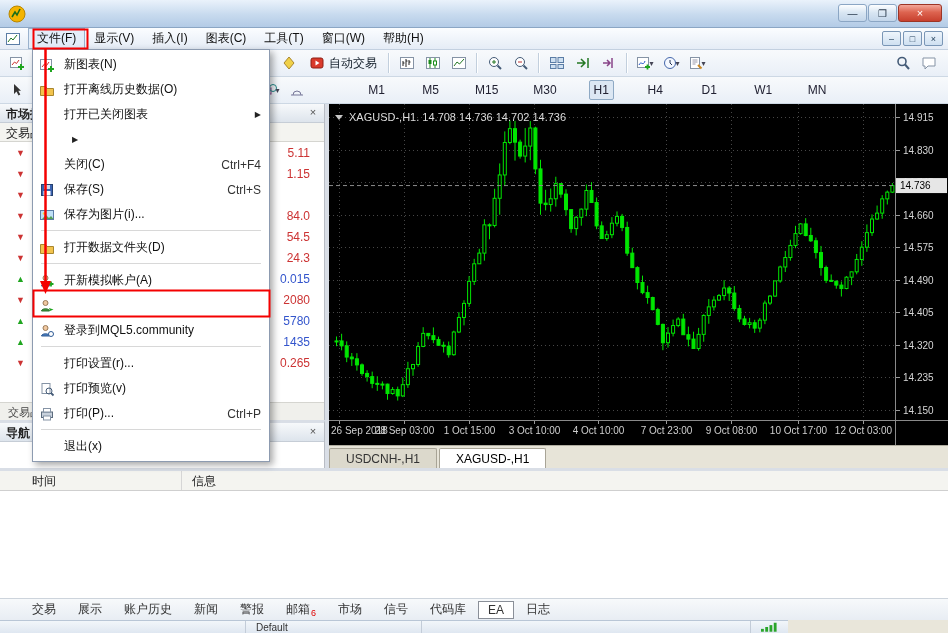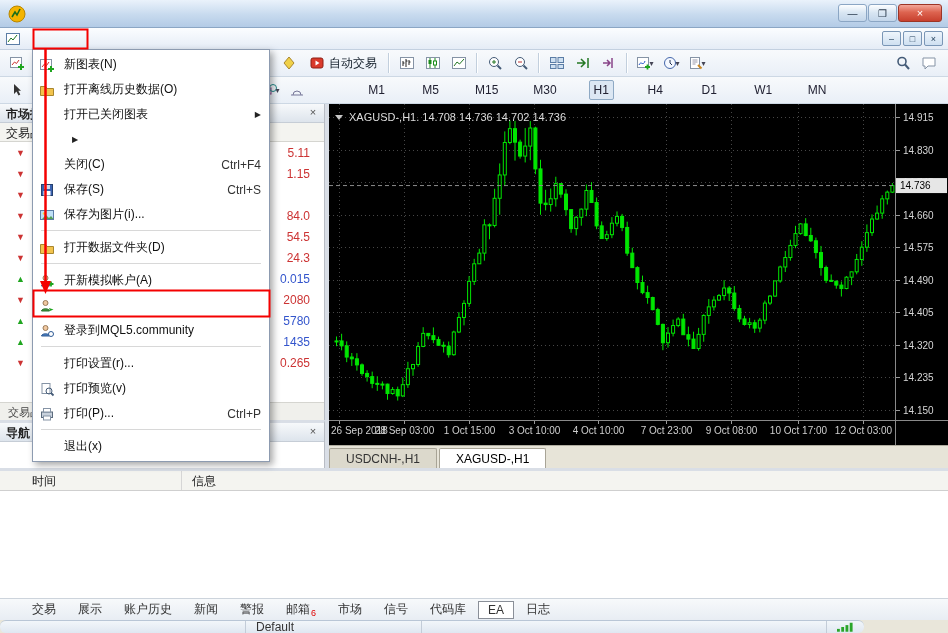--- a/index.html
+++ b/index.html
@@ -64,21 +64,21 @@
   .th-c1{width:182px;padding:2px 6px 2px 32px;border-right:1px solid #d6d6d6;box-sizing:border-box;}
   .th-c2{flex:1;padding:2px 10px;}
   .term-body{height:108px;background:#fff;}
 
   #terminal-tabs{position:absolute;left:0;top:598px;width:948px;height:22px;background:linear-gradient(#f7f9fb,#e8edf3);border-top:1px solid #cdd4dc;display:flex;align-items:center;padding-left:22px;box-sizing:border-box;gap:2px;}
   .term-tab{padding:2px 10px;color:#333;white-space:nowrap;}
   .term-tab.active{background:#fff;border:1px solid #8a8f98;padding:1px 9px;}
   .mail-badge{color:#e00000;font-size:9px;vertical-align:sub;margin-left:1px;}
 
   
-  #status-bar{position:absolute;left:0;top:620px;width:864px;height:13px;background:linear-gradient(#f2f6fa,#dfe7f1);border-top:1px solid #b9c6d6;display:flex;font-size:12px;color:#333;box-sizing:border-box;border-radius:6px;}
+  #status-bar{position:absolute;left:0;top:620px;width:788px;height:13px;background:linear-gradient(#f2f6fa,#dfe7f1);border-top:1px solid #b9c6d6;display:flex;font-size:10px;color:#333;box-sizing:border-box;}
   .sb-cell{border-right:1px solid #c3ccd8;padding:0 10px;display:flex;align-items:center;height:100%;box-sizing:border-box;}
   .sb-c1{width:246px;}
   .sb-c2{width:176px;}
   .sb-c3{flex:1;border-right:none;}
   .sb-c4{width:38px;justify-content:center;border-left:1px solid #c3ccd8;border-right:none;}
 
   
   #file-menu{position:absolute;left:32px;top:49px;width:238px;background:#fff;border:1px solid #8d9bb0;box-shadow:3px 3px 7px rgba(0,0,0,.35);z-index:60;padding:2px 0;box-sizing:border-box;}
   .fm-item{height:25px;display:flex;align-items:center;padding:0 8px 0 6px;color:#111;white-space:nowrap;}
   .fm-icon{width:18px;height:16px;margin-right:7px;flex:none;}
@@ -105,20 +105,29 @@
       <div class="win-btn">❐</div>
       <div class="win-btn close">×</div>
     </div>
   </div>
 
   <div class="menubar">
     <svg class="mdi-doc" viewBox="0 0 16 16">
         <rect x="1.5" y="2.5" width="13" height="11" fill="#fff" stroke="#5b7da6"></rect>
         <path d="M3 11l3-4 2 2 4-5" stroke="#227722" fill="none"></path>
       </svg>
+    <div id="menu-items" style="display:flex;">
+        <span class="menu-item open">文件(F)</span>
+        <span class="menu-item">显示(V)</span>
+        <span class="menu-item">插入(I)</span>
+        <span class="menu-item">图表(C)</span>
+        <span class="menu-item">工具(T)</span>
+        <span class="menu-item">窗口(W)</span>
+        <span class="menu-item">帮助(H)</span>
+      </div>
     <div class="mdi-controls" id="mdi-controls">
         <div class="mdi-btn">–</div>
         <div class="mdi-btn">□</div>
         <div class="mdi-btn">×</div>
       </div>
   </div>
 
   <div class="toolbar" id="toolbar1">
       <div class="tb-btn">
         <span>

